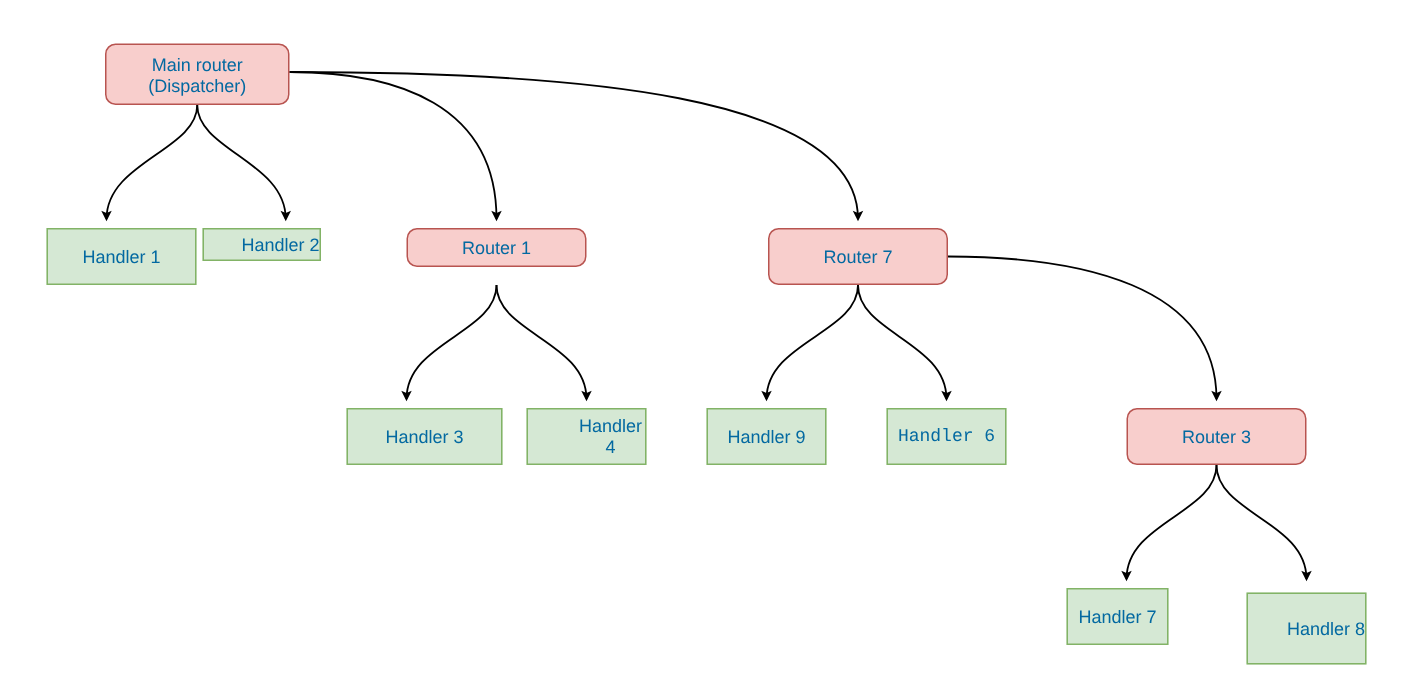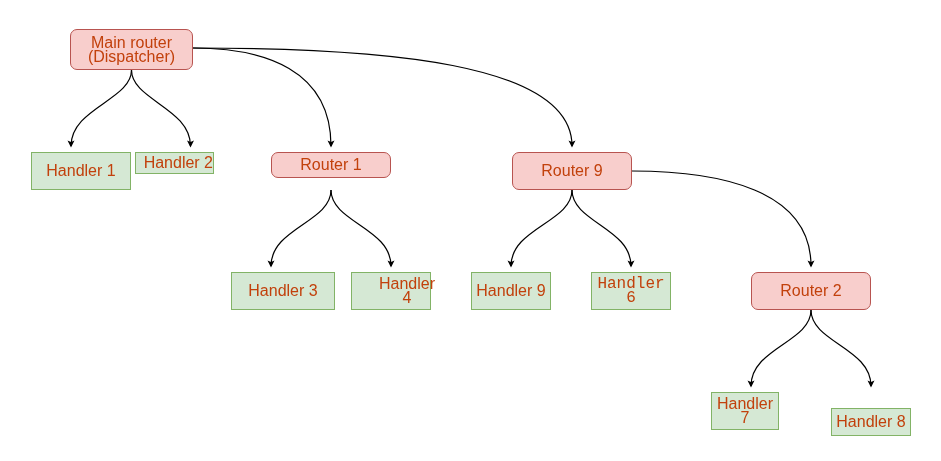--- a/index.html
+++ b/index.html
@@ -25,23 +25,23 @@
     height: 461px;
     pointer-events: none;
   }
   .node {
     position: absolute;
     box-sizing: border-box;
     display: flex;
     align-items: center;
     justify-content: center;
     text-align: center;
-    font-size: 16px;
+    font-size: 12px;
     line-height: 14px;
-    color: #c2410c;
+    color: #0369a1;
     white-space: pre-line;
     z-index: 2;
   }
   .node-router {
     background: #f8cecc;
     border: 1px solid #b85450;
     border-radius: 7px;
   }
   .node-handler {
     background: #d5e8d4;
@@ -78,23 +78,23 @@
         <path d="M811,310 C811,342 871,348 871,386" marker-end="url(#arrowhead)" stroke="#000000"></path>
       </g>
   </svg>
 
   <div id="node-layer">
       <div class="node node-router" style="left: 70px; top: 29px; width: 123px; height: 41px;"><span class="node-label">Main router
 (Dispatcher)</span></div>
       <div class="node node-handler" style="left: 31px; top: 152px; width: 100px; height: 38px;"><span class="node-label">Handler 1</span></div>
       <div class="node node-handler" style="left: 135px; top: 152px; width: 79px; height: 22px; justify-content: flex-end;"><span class="node-label">Handler 2</span></div>
       <div class="node node-router" style="left: 271px; top: 152px; width: 120px; height: 26px;"><span class="node-label">Router 1</span></div>
-      <div class="node node-router" style="left: 512px; top: 152px; width: 120px; height: 38px;"><span class="node-label">Router 9</span></div>
+      <div class="node node-router" style="left: 512px; top: 152px; width: 120px; height: 38px;"><span class="node-label">Router 7</span></div>
       <div class="node node-handler" style="left: 231px; top: 272px; width: 104px; height: 38px;"><span class="node-label">Handler 3</span></div>
       <div class="node node-handler" style="left: 351px; top: 272px; width: 80px; height: 38px; padding-left: 32px;"><span class="node-label">Handler 4</span></div>
       <div class="node node-handler" style="left: 471px; top: 272px; width: 80px; height: 38px;"><span class="node-label">Handler 9</span></div>
       <div class="node node-handler" style="left: 591px; top: 272px; width: 80px; height: 38px; font-family: Liberation Mono, monospace;"><span class="node-label">Handler 6</span></div>
-      <div class="node node-router" style="left: 751px; top: 272px; width: 120px; height: 38px;"><span class="node-label">Router 2</span></div>
+      <div class="node node-router" style="left: 751px; top: 272px; width: 120px; height: 38px;"><span class="node-label">Router 3</span></div>
       <div class="node node-handler" style="left: 711px; top: 392px; width: 68px; height: 38px;"><span class="node-label">Handler 7</span></div>
-      <div class="node node-handler" style="left: 831px; top: 408px; width: 80px; height: 28px;"><span class="node-label">Handler 8</span></div>
+      <div class="node node-handler" style="left: 831px; top: 395px; width: 80px; height: 48px; justify-content: flex-end;"><span class="node-label">Handler 8</span></div>
     </div>
 
 </div>
 
 </body></html>

